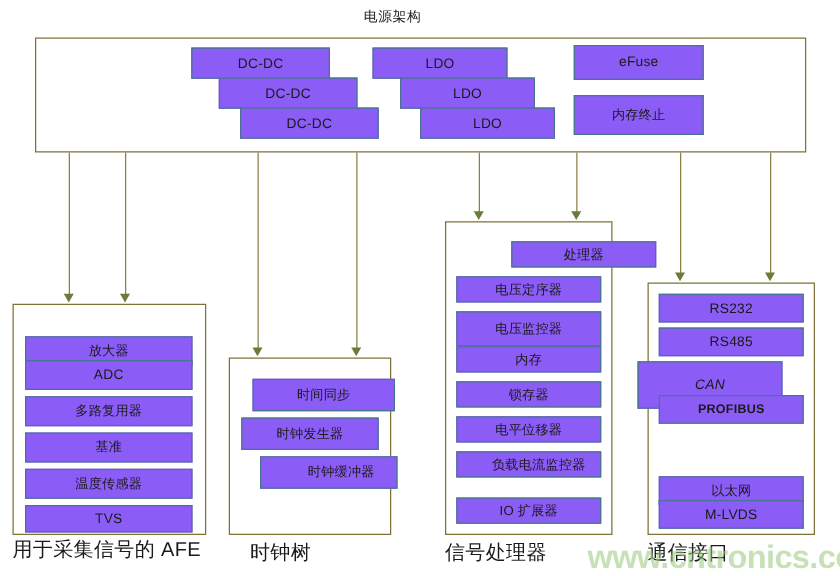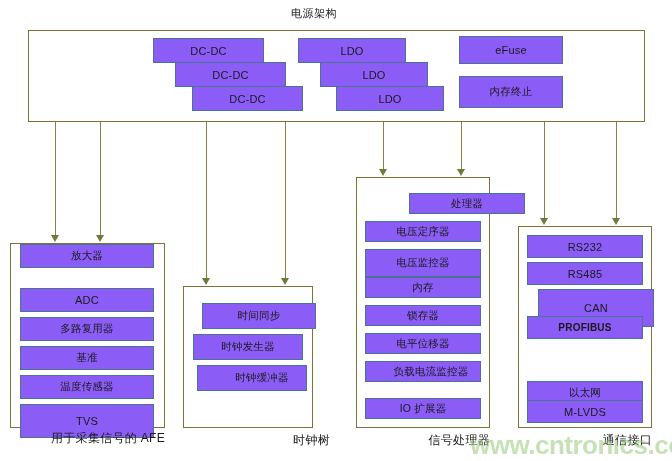--- a/index.html
+++ b/index.html
@@ -25,24 +25,24 @@
   
   .title {
     position: absolute;
     font-size: 11px;
     color: #1a1a1a;
     white-space: nowrap;
     letter-spacing: 0.5px;
   }
   .grp-label {
     position: absolute;
-    font-size: 12px;
+    font-size: 16px;
     color: #1a1a1a;
     white-space: nowrap;
-    text-align: right;
+    text-align: left;
     letter-spacing: 0.3px;
   }
 
   
   .olive-box {
     position: absolute;
     border: 1.5px solid #7f7239;
     background: #ffffff;
     box-sizing: border-box;
   }
@@ -127,49 +127,49 @@
   <div class="arrow-line" style="left:461px; top:122px; height:48px;"></div>
   <div class="arrow-head" style="left:456.5px; top:169px;"></div>
 
   <div class="arrow-line" style="left:544px; top:122px; height:97px;"></div>
   <div class="arrow-head" style="left:539.5px; top:218px;"></div>
 
   <div class="arrow-line" style="left:616px; top:122px; height:97px;"></div>
   <div class="arrow-head" style="left:611.5px; top:218px;"></div>
 
   <div class="olive-box" style="left:10px; top:243px; width:155px; height:185px;"></div>
-  <div class="blue-box" style="left:20px; top:244px; width:134px; height:24px;">放大器</div>
+  <div class="blue-box" style="left:20px; top:269px; width:134px; height:24px;">放大器</div>
   <div class="blue-box latin" style="left:20px; top:288px; width:134px; height:24px;">ADC</div>
   <div class="blue-box" style="left:20px; top:317px; width:134px; height:24px;">多路复用器</div>
   <div class="blue-box" style="left:20px; top:346px; width:134px; height:24px;">基准</div>
   <div class="blue-box" style="left:20px; top:375px; width:134px; height:24px;">温度传感器</div>
-  <div class="blue-box latin" style="left:20px; top:404px; width:134px; height:34px;">TVS</div>
+  <div class="blue-box latin" style="left:20px; top:404px; width:134px; height:22px;">TVS</div>
   <div class="grp-label" style="left:10px; top:430px; width:155px;">用于采集信号的 AFE</div>
 
   <div class="olive-box" style="left:183px; top:286px; width:130px; height:142px;"></div>
   <div class="blue-box" style="left:202px; top:303px; width:114px; height:26px;">时间同步</div>
   <div class="blue-box" style="left:193px; top:334px; width:110px; height:26px;">时钟发生器</div>
-  <div class="blue-box" style="left:197px; top:365px; width:110px; height:26px;padding-left:20px;">时钟缓冲器</div>
+  <div class="blue-box" style="left:208px; top:365px; width:110px; height:26px;padding-left:20px;">时钟缓冲器</div>
   <div class="grp-label" style="left:200px; top:432px; width:130px;">时钟树</div>
 
   <div class="olive-box" style="left:356px; top:177px; width:134px; height:251px;"></div>
   <div class="blue-box" style="left:365px; top:193px; width:116px; height:21px;margin-left:44px;">处理器</div>
   <div class="blue-box" style="left:365px; top:221px; width:116px; height:21px;">电压定序器</div>
   <div class="blue-box" style="left:365px; top:249px; width:116px; height:28px;">电压监控器</div>
   <div class="blue-box" style="left:365px; top:277px; width:116px; height:21px;">内存</div>
   <div class="blue-box" style="left:365px; top:305px; width:116px; height:21px;">锁存器</div>
   <div class="blue-box" style="left:365px; top:333px; width:116px; height:21px;">电平位移器</div>
   <div class="blue-box" style="left:365px; top:361px; width:116px; height:21px;padding-left:16px;">负载电流监控器</div>
   <div class="blue-box" style="left:365px; top:398px; width:116px; height:21px;">IO 扩展器</div>
   <div class="grp-label" style="left:356px; top:432px; width:134px;">信号处理器</div>
 
   <div class="olive-box" style="left:518px; top:226px; width:134px; height:202px;"></div>
   <div class="blue-box latin" style="left:527px; top:235px; width:116px; height:23px;">RS232</div>
   <div class="blue-box latin" style="left:527px; top:262px; width:116px; height:23px;">RS485</div>
-  <div class="blue-box latin" style="left:538px; top:289px; width:116px; height:38px;">CAN</div>
+  <div class="blue-box latin" style="left:510px; top:289px; width:116px; height:38px;font-style:italic;">CAN</div>
   <div class="blue-box bold" style="left:527px; top:316px; width:116px; height:23px;">PROFIBUS</div>
   <div class="blue-box" style="left:527px; top:343px; width:116px; height:23px;margin-top:38px;">以太网</div>
   <div class="blue-box latin" style="left:527px; top:400px; width:116px; height:23px;">M-LVDS</div>
   <div class="grp-label" style="left:518px; top:432px; width:134px;">通信接口</div>
 
   <div class="watermark" style="left:470px; top:430px;">www.cntronics.com</div>
 
 </div>
 
 </body></html>

